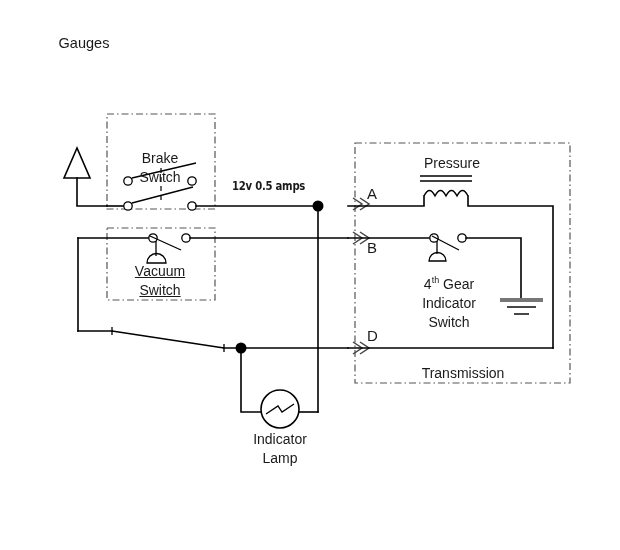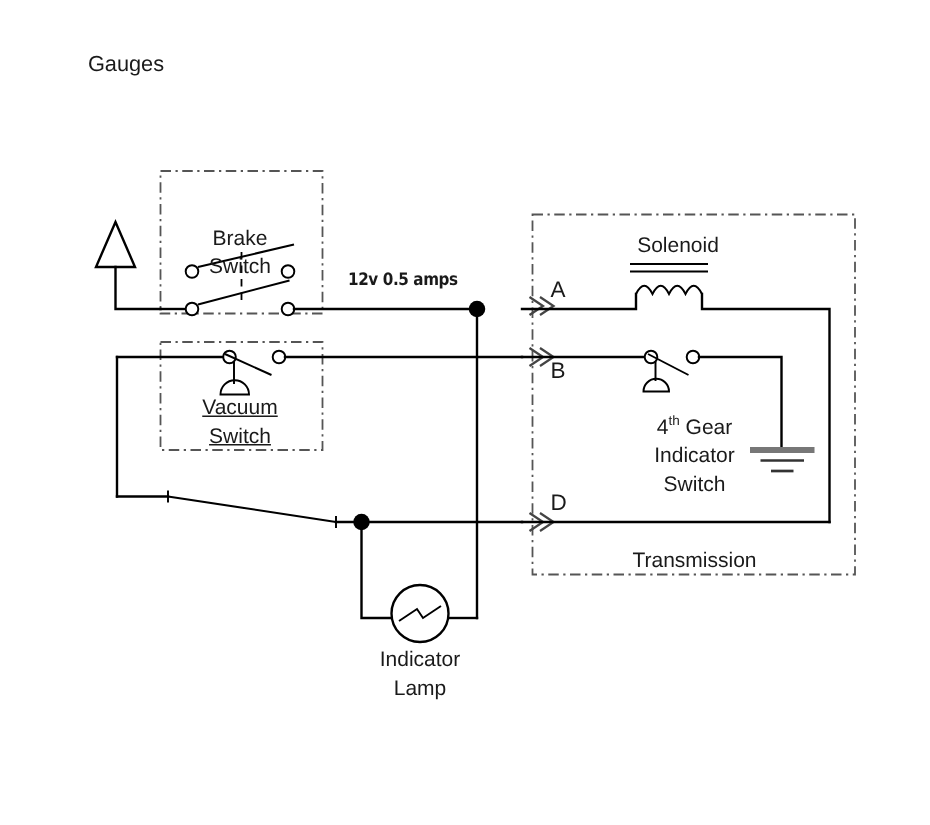--- a/index.html
+++ b/index.html
@@ -9,21 +9,21 @@
   #canvas{position:relative;width:520px;height:550px;}
   svg{position:absolute;left:0;top:0;width:620px;height:550px;}
 
   .lbl{position:absolute;font-family:"Liberation Sans",sans-serif;
        font-size:14px;color:#1a1a1a;line-height:17px;white-space:nowrap;}
   .ctr{text-align:center;}
   .supply{left:36px;top:34px;width:96px;font-size:14.5px;line-height:19px;}
   .brake{left:118px;top:118px;width:84px;line-height:19px;margin-top:31px;}
   .vacuum{left:112px;top:262px;width:96px;line-height:19px;text-decoration:underline;}
   .solenoid{left:404px;top:155px;width:96px;}
-  .pressure{left:408px;top:275px;width:110px;line-height:19px;}
+  .pressure{left:394px;top:275px;width:110px;line-height:19px;}
   .transmission{left:398px;top:365px;width:130px;}
   .indicator{left:229px;top:430px;width:102px;line-height:19px;}
   .termA{left:367px;top:185px;font-size:15px;}
   .termB{left:367px;top:239px;font-size:15px;}
   .termD{left:367px;top:327px;font-size:15px;}
   .amps{left:232px;top:178px;font-size:11.5px;font-weight:bold;
         font-family:"DejaVu Sans",sans-serif;letter-spacing:-0.3px;
         transform:scaleX(.88);transform-origin:left center;}
   sup{font-size:9px;vertical-align:super;line-height:0;}
 </style>
@@ -131,21 +131,21 @@
   <div class="lbl ctr brake">
     <div>Brake</div>
     <div>Switch</div>
   </div>
 
   <div class="lbl ctr vacuum">
     <div>Vacuum</div>
     <div>Switch</div>
   </div>
 
-  <div class="lbl ctr solenoid">Solenoid</div>
+  <div class="lbl ctr solenoid">Pressure</div>
 
   <div class="lbl ctr pressure">
     <div><span>4</span><sup>th</sup><span> Gear</span></div>
     <div>Indicator</div>
     <div>Switch</div>
   </div>
 
   <div class="lbl ctr transmission">Transmission</div>
 
   <div class="lbl ctr indicator">

